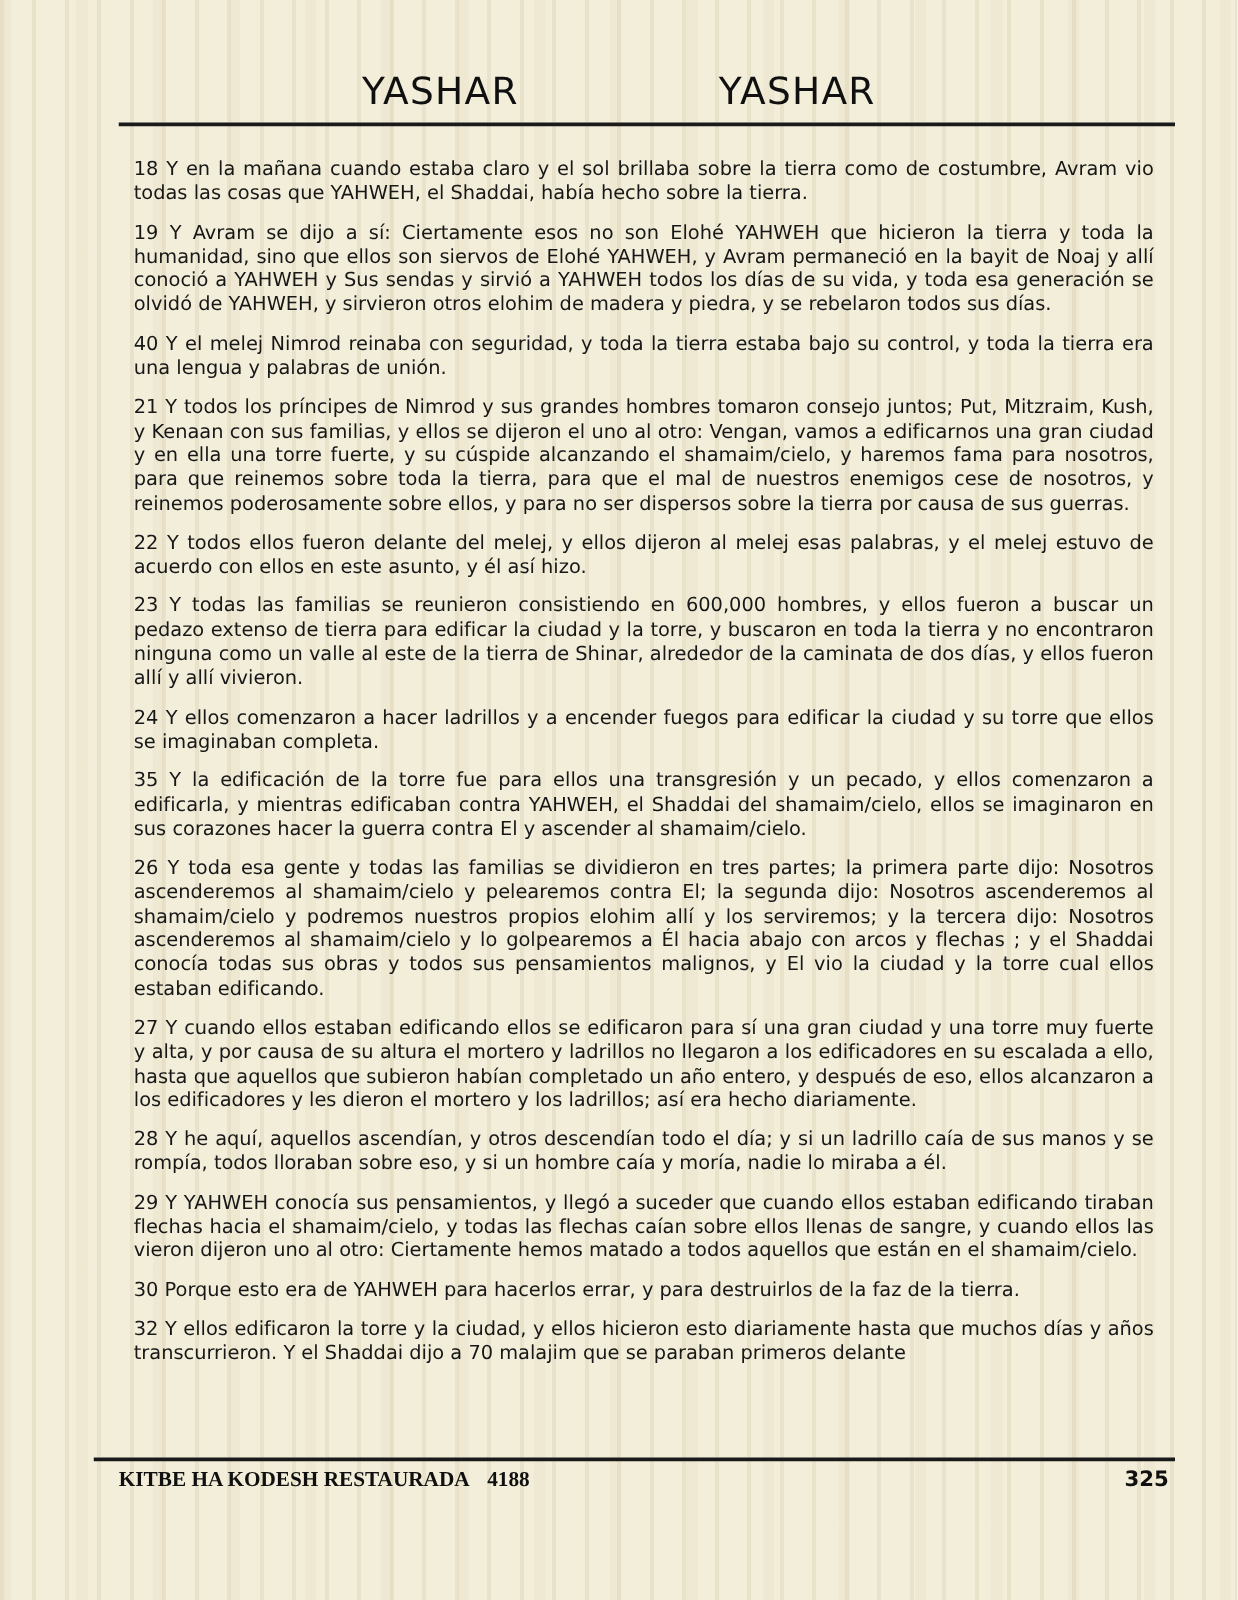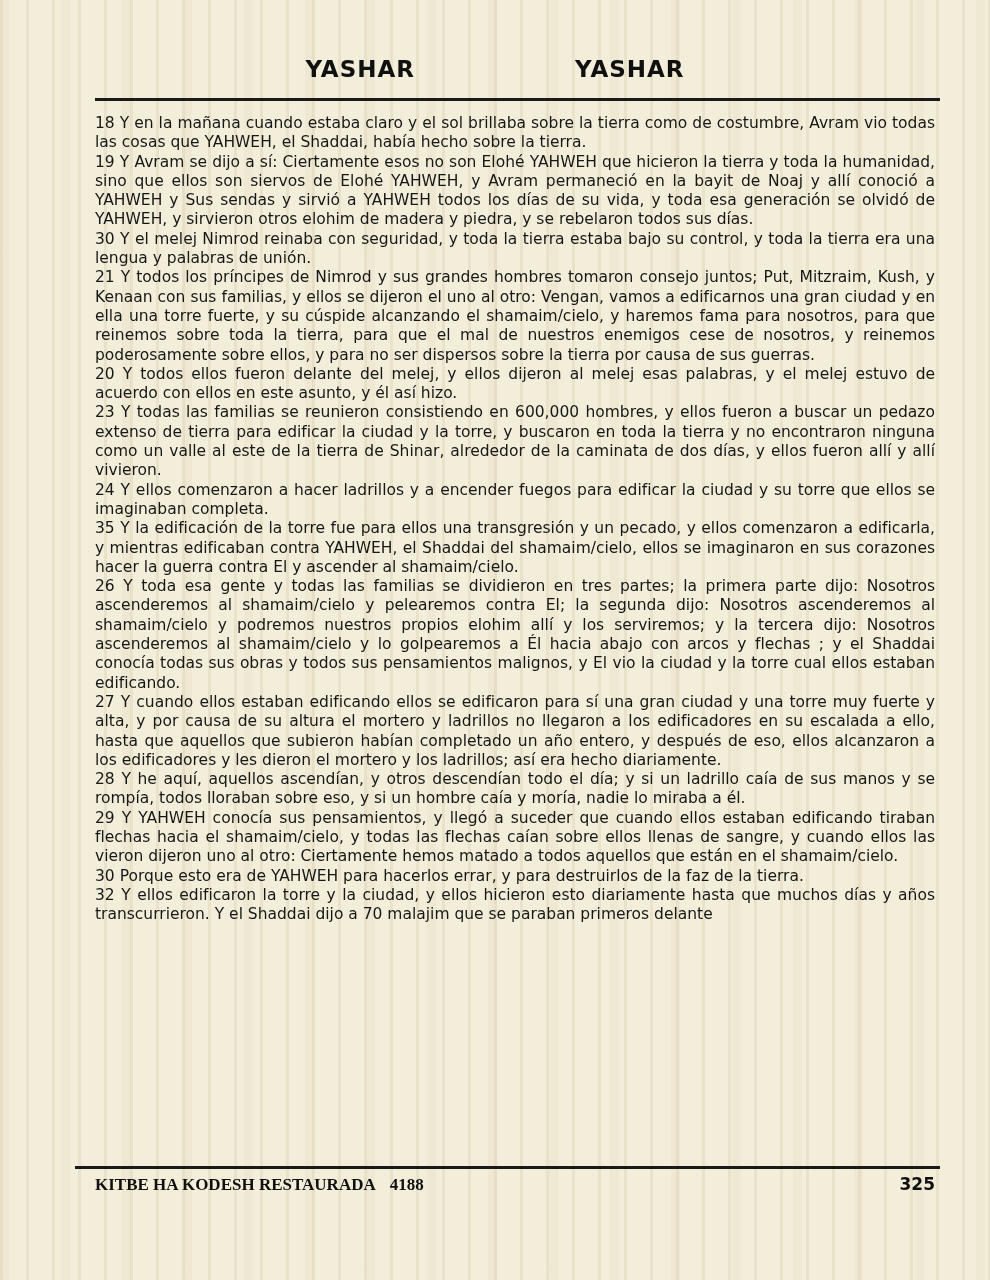--- a/index.html
+++ b/index.html
@@ -38,22 +38,22 @@
     position: absolute;
     top: 56px;
     left: 0;
     width: 990px;
     display: flex;
     justify-content: center;
     gap: 160px;
   }
 
   .header .title {
-    font-size: 23px;
-    font-weight: 700;
+    font-size: 30px;
+    font-weight: 400;
     letter-spacing: 1px;
     color: #101010;
   }
 
   .rule {
     position: absolute;
     background: #1a1a1a;
     height: 3px;
   }
 
@@ -76,21 +76,21 @@
     width: 840px;
     height: 1048px;
     overflow: hidden;
     text-align: justify;
     font-size: 15.5px;
     line-height: 19.3px;
     color: #171717;
   }
 
   .content p {
-    margin: 0;
+    margin: 12px;
   }
 
   .footer {
     position: absolute;
     top: 1174px;
     left: 95px;
     width: 840px;
     display: flex;
     justify-content: space-between;
     align-items: baseline;
@@ -113,23 +113,23 @@
   <div class="header">
     <span class="title">YASHAR</span>
     <span class="title">YASHAR</span>
   </div>
 
   <div class="rule rule-top"></div>
 
   <div class="content">
     <p>18 Y en la mañana cuando estaba claro y el sol brillaba sobre la tierra como de costumbre, Avram vio todas las cosas que YAHWEH, el Shaddai, había hecho sobre la tierra.</p>
     <p>19 Y Avram se dijo a sí: Ciertamente esos no son Elohé YAHWEH que hicieron la tierra y toda la humanidad, sino que ellos son siervos de Elohé YAHWEH, y Avram permaneció en la bayit de Noaj y allí conoció a YAHWEH y Sus sendas y sirvió a YAHWEH todos los días de su vida, y toda esa generación se olvidó de YAHWEH, y sirvieron otros elohim de madera y piedra, y se rebelaron todos sus días.</p>
-    <p>30 Y el melej Nimrod reinaba con seguridad, y toda la tierra estaba bajo su control, y toda la tierra era una lengua y palabras de unión.</p>
+    <p>40 Y el melej Nimrod reinaba con seguridad, y toda la tierra estaba bajo su control, y toda la tierra era una lengua y palabras de unión.</p>
     <p>21 Y todos los príncipes de Nimrod y sus grandes hombres tomaron consejo juntos; Put, Mitzraim, Kush, y Kenaan con sus familias, y ellos se dijeron el uno al otro: Vengan, vamos a edificarnos una gran ciudad y en ella una torre fuerte, y su cúspide alcanzando el shamaim/cielo, y haremos fama para nosotros, para que reinemos sobre toda la tierra, para que el mal de nuestros enemigos cese de nosotros, y reinemos poderosamente sobre ellos, y para no ser dispersos sobre la tierra por causa de sus guerras.</p>
-    <p>20 Y todos ellos fueron delante del melej, y ellos dijeron al melej esas palabras, y el melej estuvo de acuerdo con ellos en este asunto, y él así hizo.</p>
+    <p>22 Y todos ellos fueron delante del melej, y ellos dijeron al melej esas palabras, y el melej estuvo de acuerdo con ellos en este asunto, y él así hizo.</p>
     <p>23 Y todas las familias se reunieron consistiendo en 600,000 hombres, y ellos fueron a buscar un pedazo extenso de tierra para edificar la ciudad y la torre, y buscaron en toda la tierra y no encontraron ninguna como un valle al este de la tierra de Shinar, alrededor de la caminata de dos días, y ellos fueron allí y allí vivieron.</p>
     <p>24 Y ellos comenzaron a hacer ladrillos y a encender fuegos para edificar la ciudad y su torre que ellos se imaginaban completa.</p>
     <p>35 Y la edificación de la torre fue para ellos una transgresión y un pecado, y ellos comenzaron a edificarla, y mientras edificaban contra YAHWEH, el Shaddai del shamaim/cielo, ellos se imaginaron en sus corazones hacer la guerra contra El y ascender al shamaim/cielo.</p>
     <p>26 Y toda esa gente y todas las familias se dividieron en tres partes; la primera parte dijo: Nosotros ascenderemos al shamaim/cielo y pelearemos contra El; la segunda dijo: Nosotros ascenderemos al shamaim/cielo y podremos nuestros propios elohim allí y los serviremos; y la tercera dijo: Nosotros ascenderemos al shamaim/cielo y lo golpearemos a Él hacia abajo con arcos y flechas ; y el Shaddai conocía todas sus obras y todos sus pensamientos malignos, y El vio la ciudad y la torre cual ellos estaban edificando.</p>
     <p>27 Y cuando ellos estaban edificando ellos se edificaron para sí una gran ciudad y una torre muy fuerte y alta, y por causa de su altura el mortero y ladrillos no llegaron a los edificadores en su escalada a ello, hasta que aquellos que subieron habían completado un año entero, y después de eso, ellos alcanzaron a los edificadores y les dieron el mortero y los ladrillos; así era hecho diariamente.</p>
     <p>28 Y he aquí, aquellos ascendían, y otros descendían todo el día; y si un ladrillo caía de sus manos y se rompía, todos lloraban sobre eso, y si un hombre caía y moría, nadie lo miraba a él.</p>
     <p>29 Y YAHWEH conocía sus pensamientos, y llegó a suceder que cuando ellos estaban edificando tiraban flechas hacia el shamaim/cielo, y todas las flechas caían sobre ellos llenas de sangre, y cuando ellos las vieron dijeron uno al otro: Ciertamente hemos matado a todos aquellos que están en el shamaim/cielo.</p>
     <p>30 Porque esto era de YAHWEH para hacerlos errar, y para destruirlos de la faz de la tierra.</p>
     <p>32 Y ellos edificaron la torre y la ciudad, y ellos hicieron esto diariamente hasta que muchos días y años transcurrieron. Y el Shaddai dijo a 70 malajim que se paraban primeros delante</p>
   </div>

